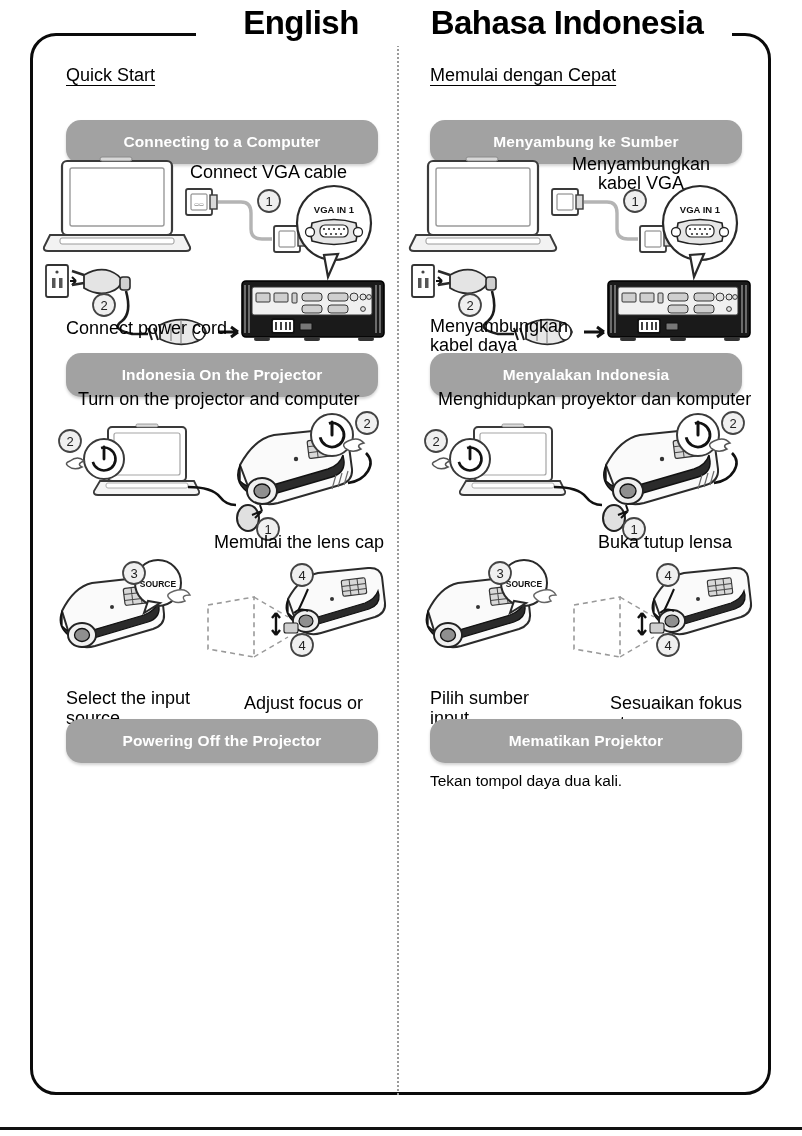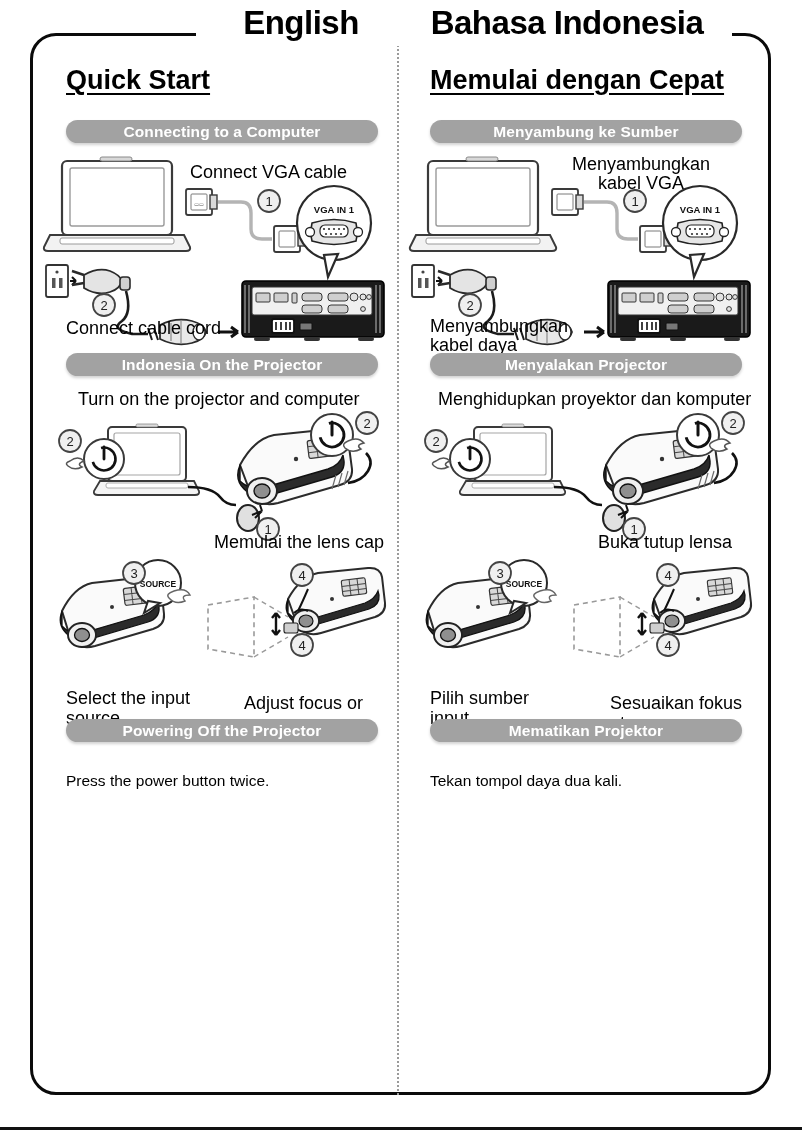--- a/index.html
+++ b/index.html
@@ -24,28 +24,28 @@
            border-left:2px dotted #9a9a9a;z-index:4;}
 
   
   .column{position:absolute;top:33px;width:356px;height:1062px;}
   #col-en{left:30px;}
   #col-id{left:402px;}
 
   .col-inner{position:relative;width:100%;height:100%;}
 
   
-  .sec-title{position:absolute;font-size:27px;font-weight:700;
+  .sec-title{position:absolute;font-size:18px;font-weight:400;
              text-decoration:underline;text-underline-offset:4px;
              white-space:nowrap;}
   #title-en{left:36px;top:32px;}
   #title-id{left:28px;top:32px;}
 
   
-  .pill{position:absolute;height:23px;border-radius:15px;
+  .pill{position:absolute;height:44px;border-radius:15px;
         background:#a2a2a2;display:flex;align-items:center;justify-content:center;
         box-shadow:0 2px 3px rgba(0,0,0,0.18);}
   .pill span{color:#ffffff;font-size:15.5px;font-weight:600;white-space:nowrap;
              letter-spacing:.1px;}
   .p-en{left:36px;width:312px;}
   .p-id{left:28px;width:312px;}
   .pill-y1{top:87px;}
   .pill-y2{top:320px;}
   .pill-y3{top:686px;}
 
@@ -198,21 +198,21 @@
        <rect x="264" y="170" width="12" height="7" rx="1" fill="#777" stroke="#111" stroke-width="1"></rect>
 
        <rect x="218" y="184" width="16" height="4" rx="2" fill="#333"></rect>
        <rect x="268" y="184" width="16" height="4" rx="2" fill="#333"></rect>
        <rect x="322" y="184" width="16" height="4" rx="2" fill="#333"></rect>
      </g>
    </svg>
   </div>
 
   <div class="cap b" style="left:160px;top:130px;">Connect VGA cable</div>
-  <div class="cap b" style="left:36px;top:286px;">Connect cable cord</div>
+  <div class="cap b" style="left:36px;top:286px;">Connect power cord</div>
 
   <div class="pill p-en pill-y2">
     <span>Indonesia On the Projector</span>
   </div>
 
   <div class="cap b" style="left:48px;top:357px;text-align:center;">Turn on the projector and computer</div>
 
   <div class="fig" style="left:6px;top:380px;">
    <svg width="350" height="135" viewBox="0 0 350 135">
 
@@ -354,21 +354,20 @@
 
   <div class="cap b" style="left:36px;top:655px;line-height:20px;">Select the input
 source</div>
   <div class="cap b" style="left:214px;top:660px;line-height:20px;">Adjust focus or
 zoom</div>
 
   <div class="pill p-en pill-y3">
     <span>Powering Off the Projector</span>
   </div>
 
-  <div class="cap" style="left:36px;top:738px;">Press the power button twice.</div>
 
  </div>
 </div>
 
 <div class="column" id="col-id">
  <div class="col-inner">
 
   <div class="sec-title" id="title-id">Memulai dengan Cepat</div>
 
   <div class="pill p-id pill-y1">
@@ -478,21 +477,21 @@
      </g>
    </svg>
   </div>
 
   <div class="cap b" style="left:170px;top:122px;text-align:center;">Menyambungkan
 kabel VGA</div>
   <div class="cap b" style="left:28px;top:284px;">Menyambungkan
  kabel daya</div>
 
   <div class="pill p-id pill-y2">
-    <span>Menyalakan Projector</span>
+    <span>Menyalakan Indonesia</span>
   </div>
 
   <div class="cap b" style="left:36px;top:357px;">Menghidupkan proyektor dan komputer</div>
 
   <div class="fig" style="left:0px;top:380px;">
    <svg width="350" height="135" viewBox="0 0 350 135">
      <g>
        <rect x="72" y="14" width="78" height="54" rx="4" fill="#fff" stroke="#3a3a3a" stroke-width="2"></rect>
        <rect x="78" y="20" width="66" height="42" rx="2" fill="#fff" stroke="#a5a5a5" stroke-width="1.2"></rect>
        <path d="M64 68 L158 68 L163 78 Q164 82 159 82 L62 82 Q57 82 58 78 Z" fill="#f4f4f4" stroke="#3a3a3a" stroke-width="1.8"></path>

